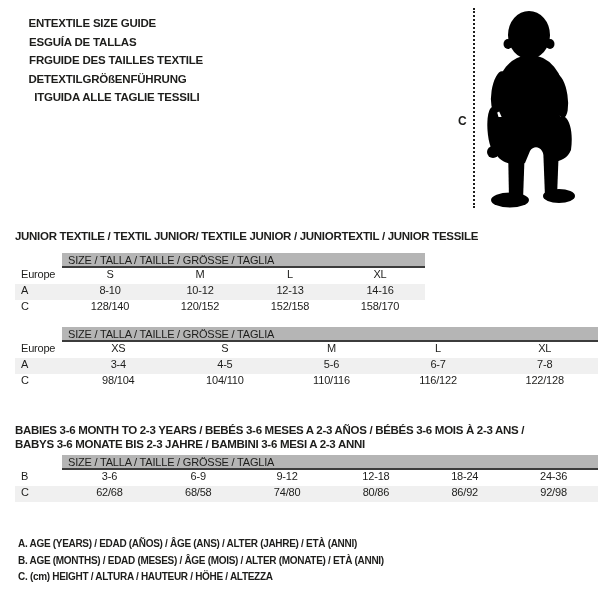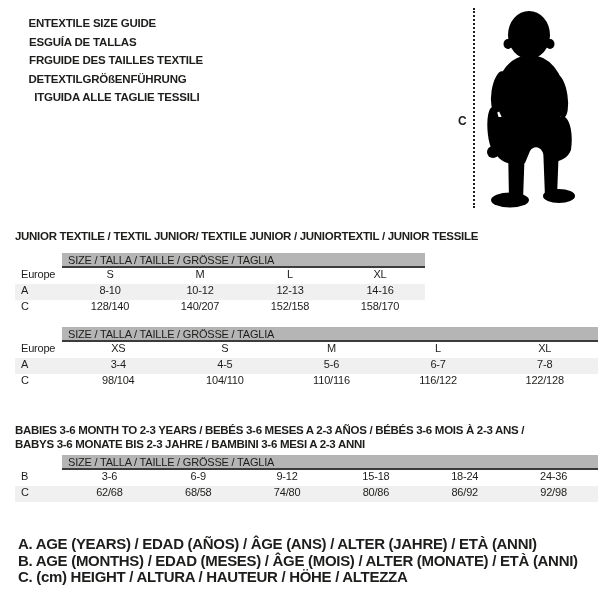--- a/index.html
+++ b/index.html
@@ -35,21 +35,21 @@
   .size-band { height:15px; background:#b5b5b5; border-bottom:2px solid #3c3c3c;
                font-size:11px; line-height:15px; padding-left:6px;
                letter-spacing:-0.2px; color:#1d1d1b;margin-left:47px; }
   .tbl-row { display:flex; height:16px; align-items:flex-start;
              font-size:11px; letter-spacing:-0.2px; }
   .tbl-row.shaded { background:#f0f0f0; }
   .row-label { width:50px; padding-left:6px; flex:none; }
   .cell { flex:1; text-align:center; }
   
   .legend { position:absolute; left:18px; top:536px; }
-  .legend-line { font-weight:bold; font-size:15px; line-height:16.5px;
+  .legend-line { font-weight:bold; font-size:10px; line-height:16.5px;
                  letter-spacing:-0.3px; white-space:nowrap; }
 </style>
 </head>
 <body>
 
 <div class="lang-block">
   <div class="lang-row">
     <span class="lang-code">EN</span>
     <span class="lang-label">TEXTILE SIZE GUIDE</span>
   </div>
@@ -119,21 +119,21 @@
       <div class="tbl-row shaded">
         <span class="row-label">A</span>
         <span class="cell">8-10</span>
         <span class="cell">10-12</span>
         <span class="cell">12-13</span>
         <span class="cell">14-16</span>
       </div>
       <div class="tbl-row">
         <span class="row-label">C</span>
         <span class="cell">128/140</span>
-        <span class="cell">140/207</span>
+        <span class="cell">120/152</span>
         <span class="cell">152/158</span>
         <span class="cell">158/170</span>
       </div>
     </div>
 </section>
 
 <section class="tbl-section s2">
   <div class="tbl-body">
       <div class="size-band">SIZE / TALLA / TAILLE / GRÖSSE / TAGLIA</div>
       <div class="tbl-row">
@@ -168,21 +168,21 @@
       <div class="tbl-title">BABIES 3-6 MONTH TO 2-3 YEARS / BEBÉS 3-6 MESES A 2-3 AÑOS / BÉBÉS 3-6 MOIS À 2-3 ANS /</div>
       <div class="tbl-title">BABYS 3-6 MONATE BIS 2-3 JAHRE / BAMBINI 3-6 MESI A 2-3 ANNI</div>
     </div>
   <div class="tbl-body">
       <div class="size-band">SIZE / TALLA / TAILLE / GRÖSSE / TAGLIA</div>
       <div class="tbl-row">
         <span class="row-label">B</span>
         <span class="cell">3-6</span>
         <span class="cell">6-9</span>
         <span class="cell">9-12</span>
-        <span class="cell">15-18</span>
+        <span class="cell">12-18</span>
         <span class="cell">18-24</span>
         <span class="cell">24-36</span>
       </div>
       <div class="tbl-row shaded">
         <span class="row-label">C</span>
         <span class="cell">62/68</span>
         <span class="cell">68/58</span>
         <span class="cell">74/80</span>
         <span class="cell">80/86</span>
         <span class="cell">86/92</span>

